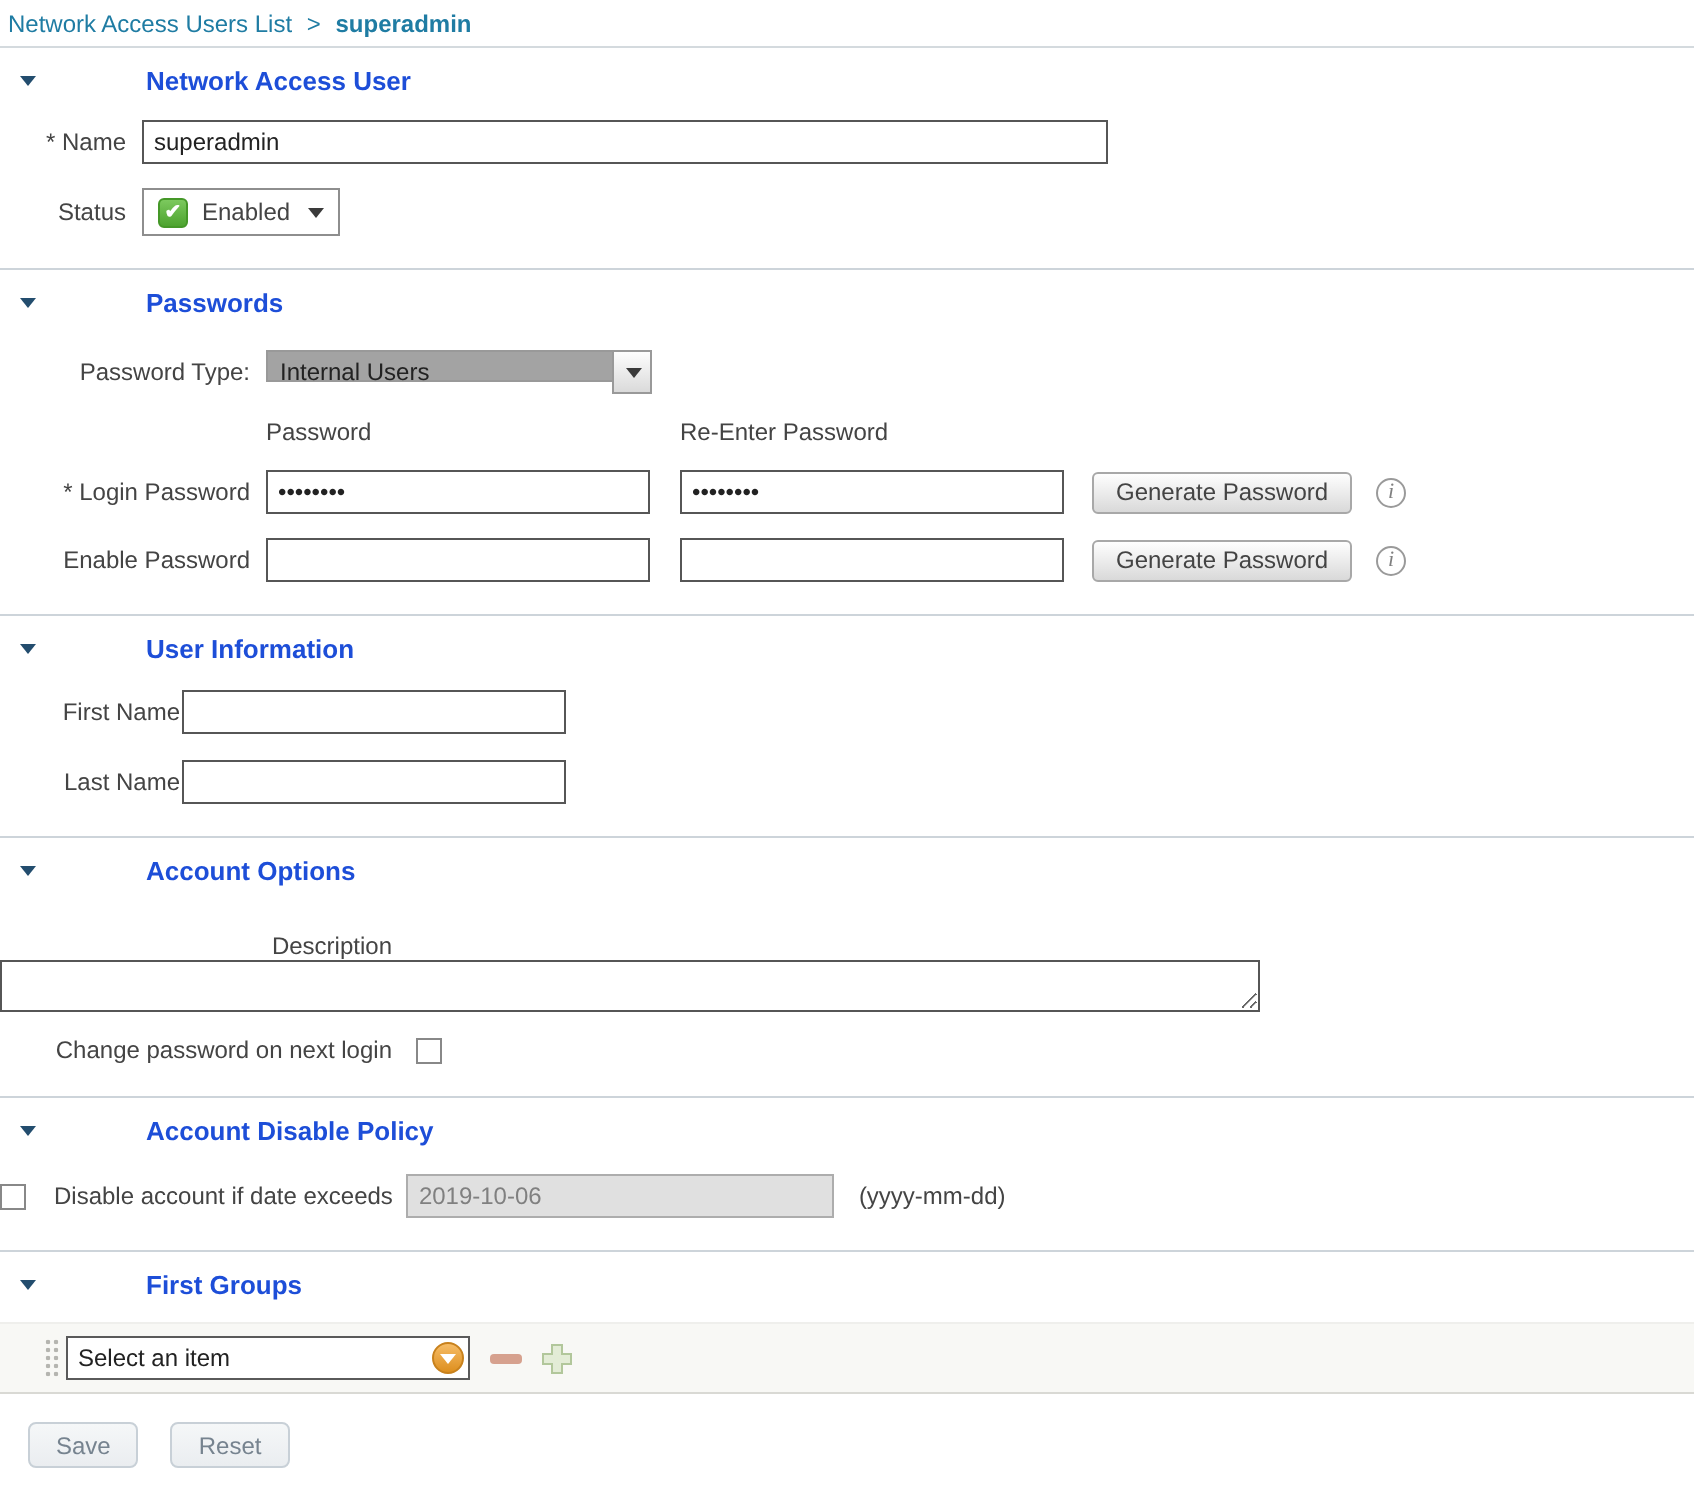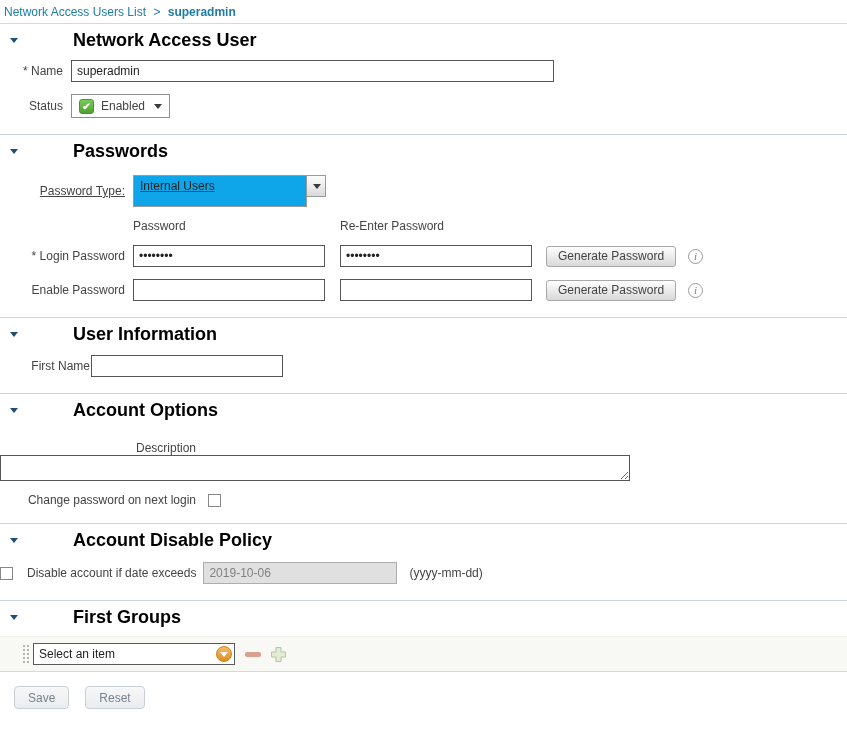--- a/index.html
+++ b/index.html
@@ -20,21 +20,21 @@
   .breadcrumb b { color: #1f7ca3; font-weight: bold; }
 
   
   section { border-bottom: 1px solid #cdd4da; padding: 8px 0 16px 0; }
   .sec-header { display: flex; align-items: center; padding-left: 10px; cursor: pointer; height: 16px; }
   .tri {
     width: 0; height: 0;
     border-left: 4px solid transparent; border-right: 4px solid transparent;
     border-top: 5px solid #234d6e; margin-right: 7px; flex-shrink: 0;
   }
-  .sec-title { color: #000000; font-weight: bold; font-size: 18px; padding-left: 48px; }
+  .sec-title { color: #1d4ed8; font-weight: bold; font-size: 13px; padding-left: 48px; }
 
   .row { display: flex; align-items: center; }
   .lbl { text-align: right; flex-shrink: 0; color: #444; }
   .w63 { width: 63px; margin-right: 8px; }
   .w125 { width: 125px; margin-right: 8px; }
   .w90 { width: 90px; margin-right: 1px; }
   .w196 { width: 196px; margin-right: 12px; }
 
   input.txt {
     height: 22px; border: 1px solid #565656; background: #fff;
@@ -57,24 +57,24 @@
     background: linear-gradient(#7cc95e, #4da32f); border: 1px solid #459828;
     color: #fff; font-size: 10px; line-height: 13px; text-align: center; font-weight: bold;
   }
   .dd-arrow {
     width: 0; height: 0;
     border-left: 4px solid transparent; border-right: 4px solid transparent;
     border-top: 5px solid #3a3a3a; margin-left: 2px;
   }
 
   
-  .pw-type-row { margin-top: 16px; text-decoration: underline; }
+  .pw-type-row { margin-top: 16px; }
   .combo { display: inline-flex; }
   .combo .combo-text {
-    width: 174px; height: 32px; border: 1px solid #999; background: #0ea5e9;
+    width: 174px; height: 16px; border: 1px solid #999; background: #a3a3a3;
     padding: 3px 6px; color: #222;
   }
   .combo .combo-btn {
     width: 20px; height: 22px; margin-left: -1px;
     border: 1px solid #999; background: linear-gradient(#fdfdfd, #dadada);
     display: flex; align-items: center; justify-content: center; cursor: pointer;
   }
   .col-headers { display: flex; margin-left: 133px; margin-top: 12px; color: #444; }
   .col-h1 { width: 207px; }
   .pw-row { margin-top: 12px; }
@@ -107,21 +107,21 @@
   .cb-row { margin-top: 12px; }
   input[type="checkbox"] {
     appearance: none; -webkit-appearance: none;
     width: 13px; height: 13px; border: 1px solid #888; background: #fff;
     margin: 0; cursor: pointer; flex-shrink: 0;
   }
 
   
   .adp-row { margin-top: 14px; }
   .adp-label { margin: 0 7px 0 14px; }
-  .date-input { width: 194px; }
+  .date-input { width: 214px; }
   .date-hint { margin-left: 12px; color: #444; }
 
   
   .ug-section { border-bottom: none; padding-bottom: 0; }
   .ug-strip {
     margin-top: 11px; background: #f8f8f5;
     border-top: 1px solid #efefec; border-bottom: 1px solid #d9d9d4;
     padding: 6px 0 6px 22px; display: flex; align-items: center;
   }
   .grip {
@@ -223,20 +223,24 @@
     </div>
   </section>
 
   <section>
     <div class="sec-header">
       <span class="tri"></span>
       <span class="sec-title">User Information</span>
     </div>
     <div class="row ui-row">
       <span class="lbl w90">First Name</span>
+      <input class="txt ui-input" type="text" value="" style="">
+    </div>
+    <div class="row ui-row">
+      <span class="lbl w90">Last Name</span>
       <input class="txt ui-input" type="text" value="" style="">
     </div>
   </section>
 
   <section>
     <div class="sec-header">
       <span class="tri"></span>
       <span class="sec-title">Account Options</span>
     </div>
     <div class="row desc-row">

